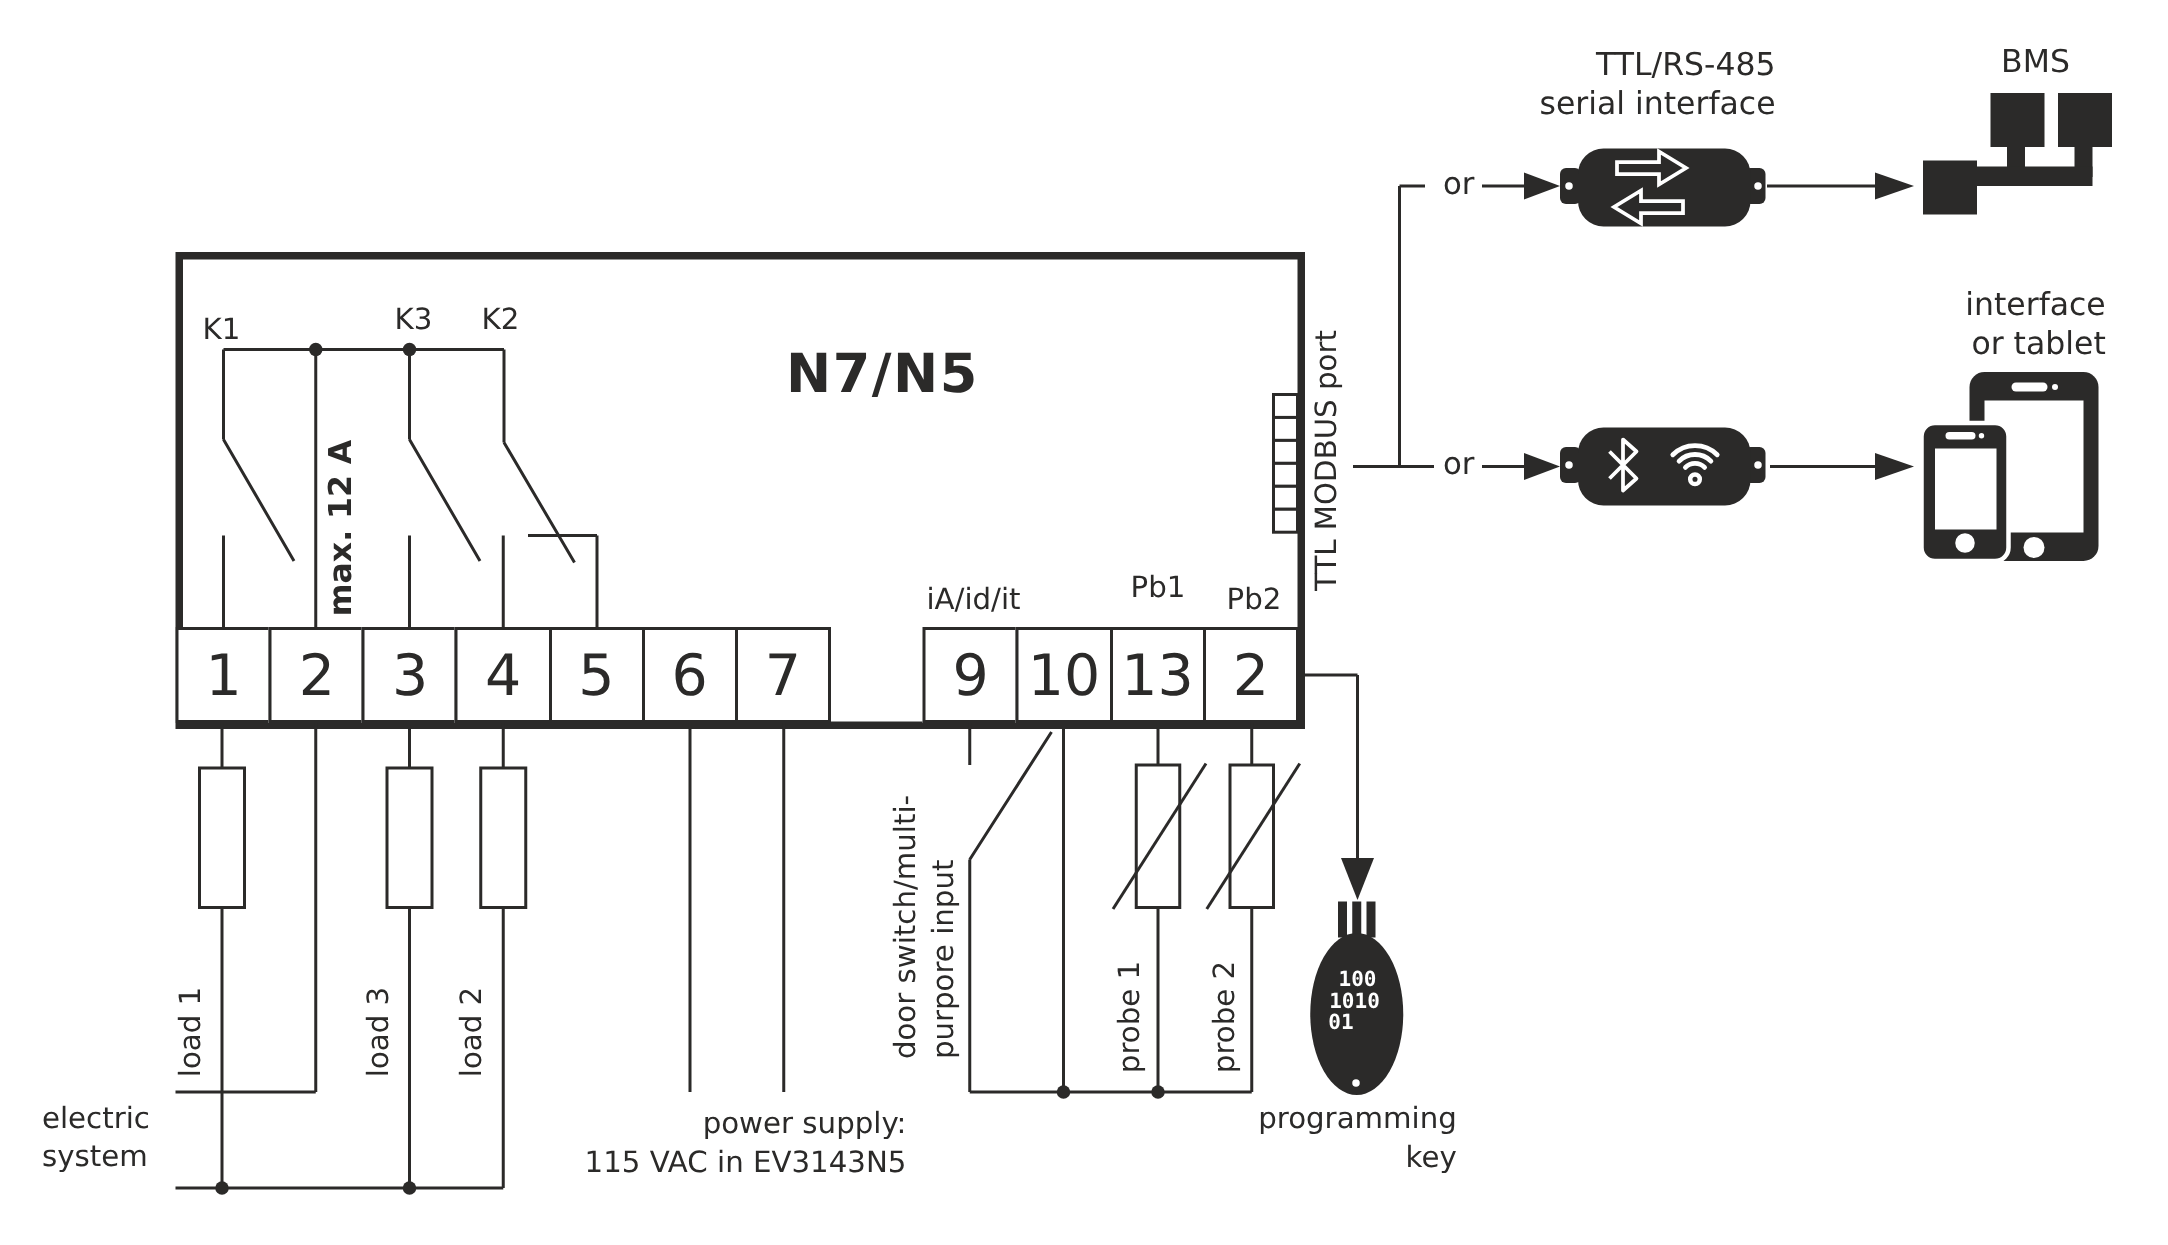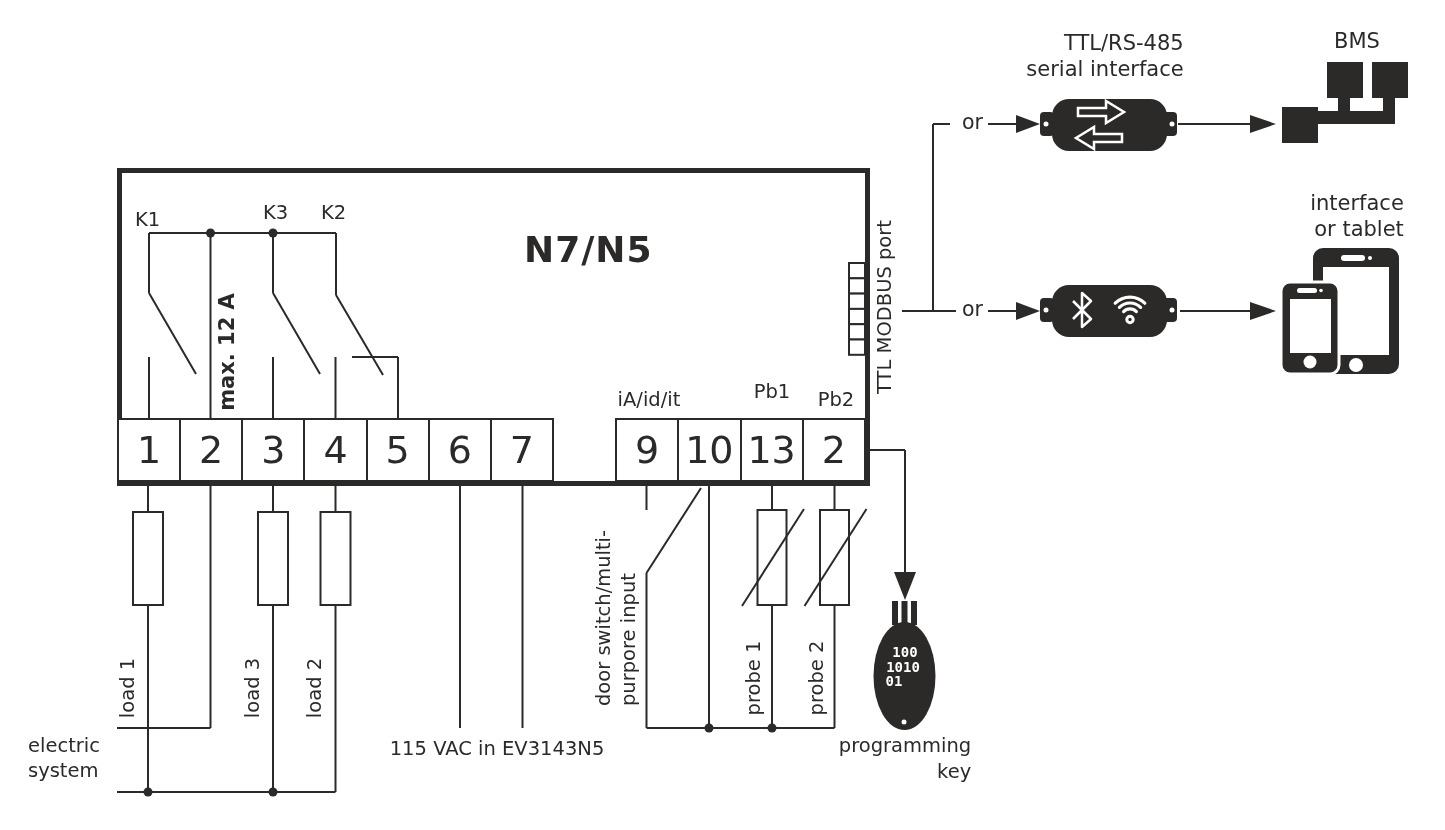--- a/index.html
+++ b/index.html
@@ -63,20 +63,21 @@
 
   <div class="vlabel" style="left:127px;top:688px">load 1</div>
   <div class="vlabel" style="left:252px;top:688px">load 3</div>
   <div class="vlabel" style="left:314px;top:688px">load 2</div>
   <div class="label" style="left:28px;top:734px;line-height:24.5px">
     <div>electric</div>
     <div>system</div>
   </div>
 
   <div class="label cx" style="left:497px;top:736px;line-height:25.5px">
+    <div>power supply:</div>
     <div>115 VAC in EV3143N5</div>
   </div>
 
   <div class="vblock" style="left:616px;top:618px">
     <div>door switch/multi-</div>
     <div>purpore input</div>
   </div>
 
   <div class="vlabel" style="left:753px;top:678px">probe 1</div>
   <div class="vlabel" style="left:816px;top:678px">probe 2</div>

